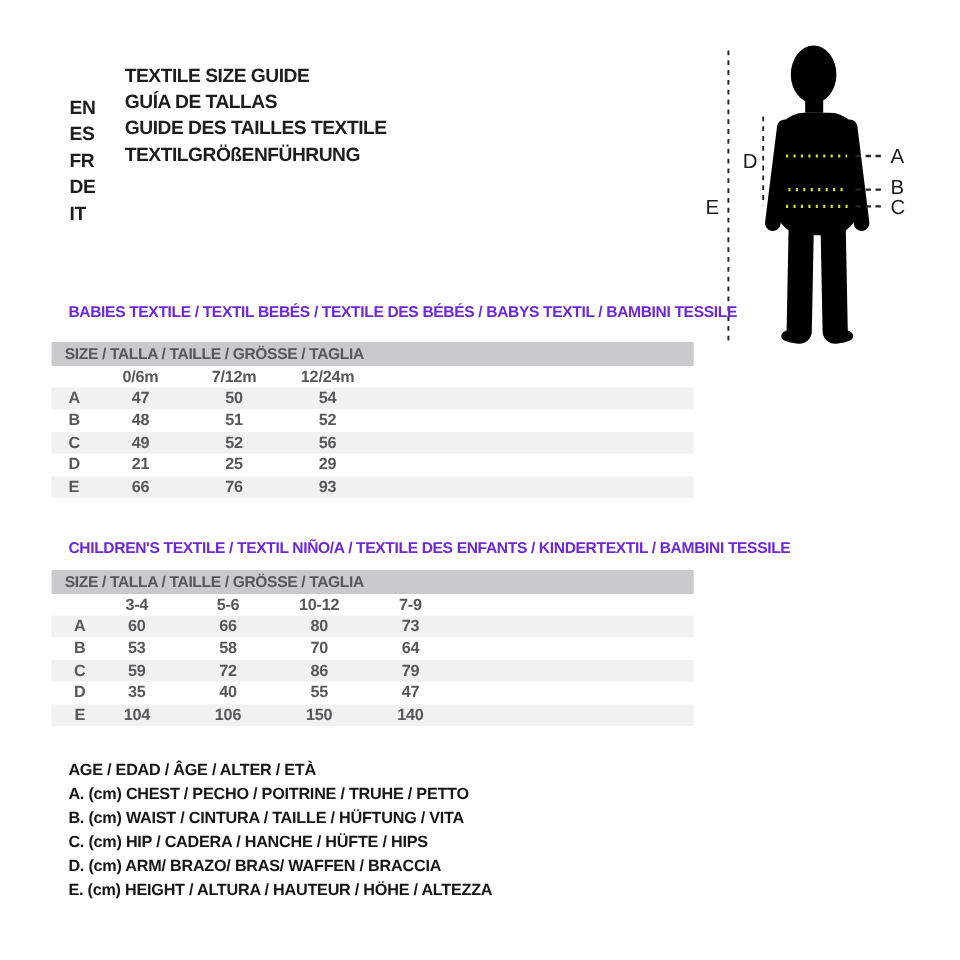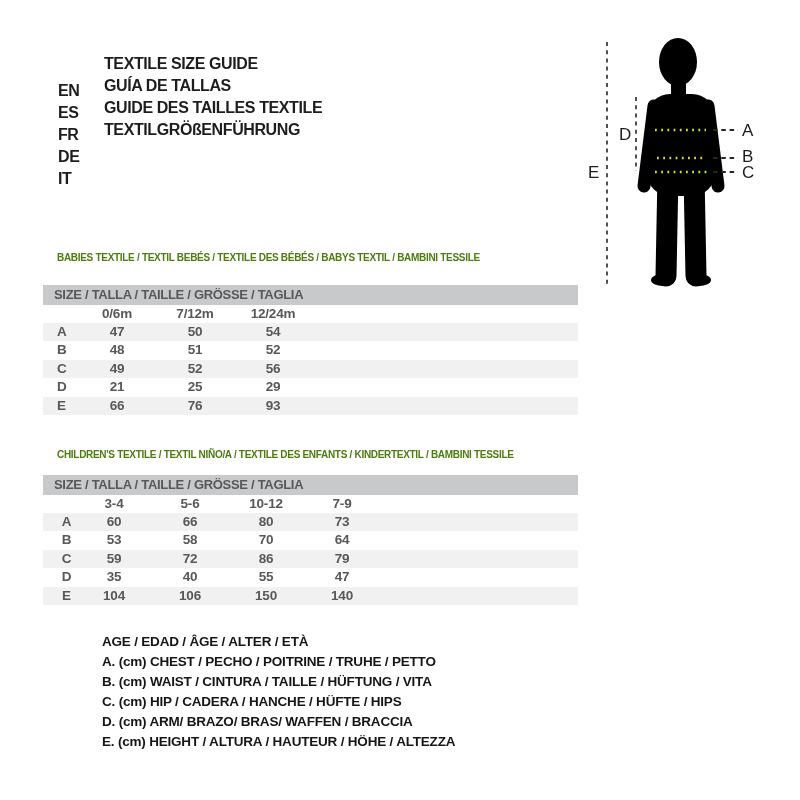--- a/index.html
+++ b/index.html
@@ -29,39 +29,39 @@
   .limb{stroke:var(--sil);stroke-linecap:round;}
   .arm{stroke-width:13;}
   .leg{stroke-width:21;}
   .mlabel{position:absolute;font-size:17px;line-height:17px;color:var(--dark);letter-spacing:-0.3px;}
   .lbl-a{left:167px;top:92px;}
   .lbl-b{left:167px;top:118px;}
   .lbl-c{left:167px;top:134px;}
   .lbl-d{left:44px;top:96px;}
   .lbl-e{left:13px;top:134px;}
   
-  .section-title{position:absolute;left:57px;font-size:10px;font-weight:700;letter-spacing:-0.3px;color:#4d7c0f;}
+  .section-title{position:absolute;left:57px;font-size:13px;font-weight:700;letter-spacing:-0.3px;color:#6d28d9;}
   .babies-title{top:252px;}
   .children-title{top:449px;}
   
   .stable{position:absolute;left:43px;width:535px;font-weight:bold;}
   .babies-table{top:285px;}
   .children-table{top:475px;}
   .thead{height:20px;line-height:20px;background:var(--header_bg);color:var(--grey);
          font-size:13px;letter-spacing:-0.3px;padding-left:11px;box-sizing:border-box;}
   .trow{display:flex;height:18.4px;line-height:18.4px;font-size:13.5px;color:var(--grey);letter-spacing:-0.2px;}
   .colhead-row{height:18px;line-height:18px;}
   .stripe{background:var(--stripe);}
   .cell{text-align:center;flex:0 0 auto;}
   .babies-table .cell{width:78px;}
   .children-table .cell{width:76px;text-align:center;}
   .rl{width:35px;flex:0 0 35px;text-align:left;padding-left:14px;box-sizing:border-box;}
   .children-table .rl{width:33px;flex:0 0 33px;}
   
-  .legend{position:absolute;left:57px;top:632px;margin-left:45px;}
+  .legend{position:absolute;left:57px;top:632px;}
   .legend-line{height:20px;line-height:20px;font-size:13.5px;font-weight:700;letter-spacing:-0.2px;color:#161616;}
 </style>
 </head>
 <body>
 
 <div class="page">
 
   <div class="langs">
     <div class="lang-row">
       <span class="lang-code">EN</span>

